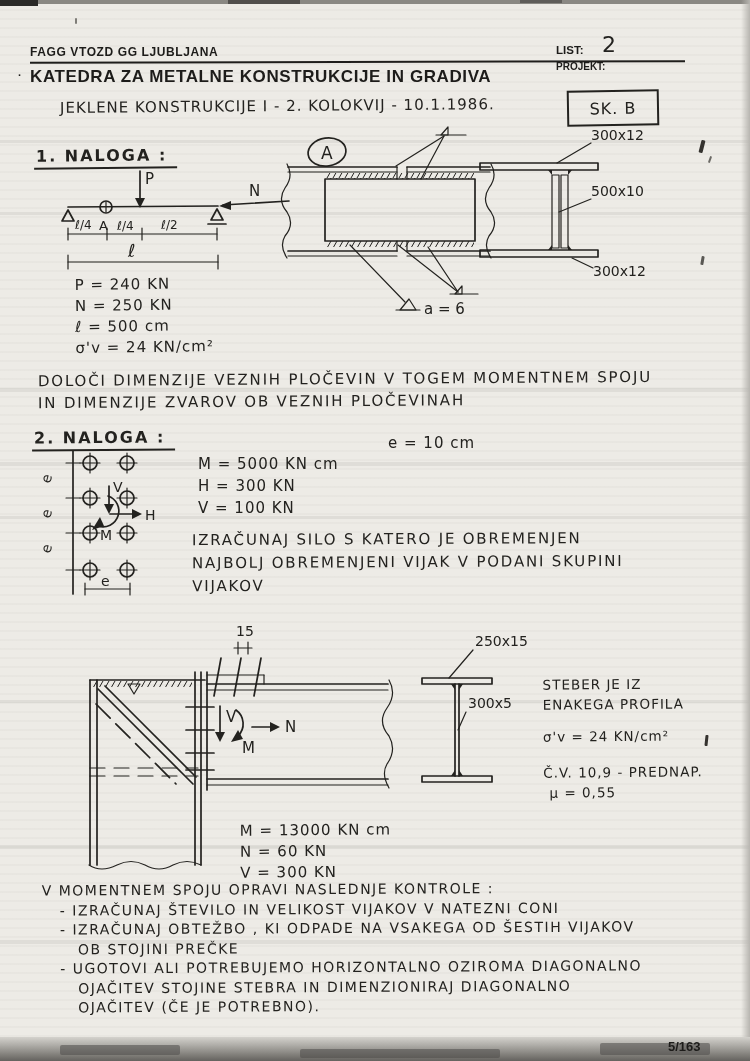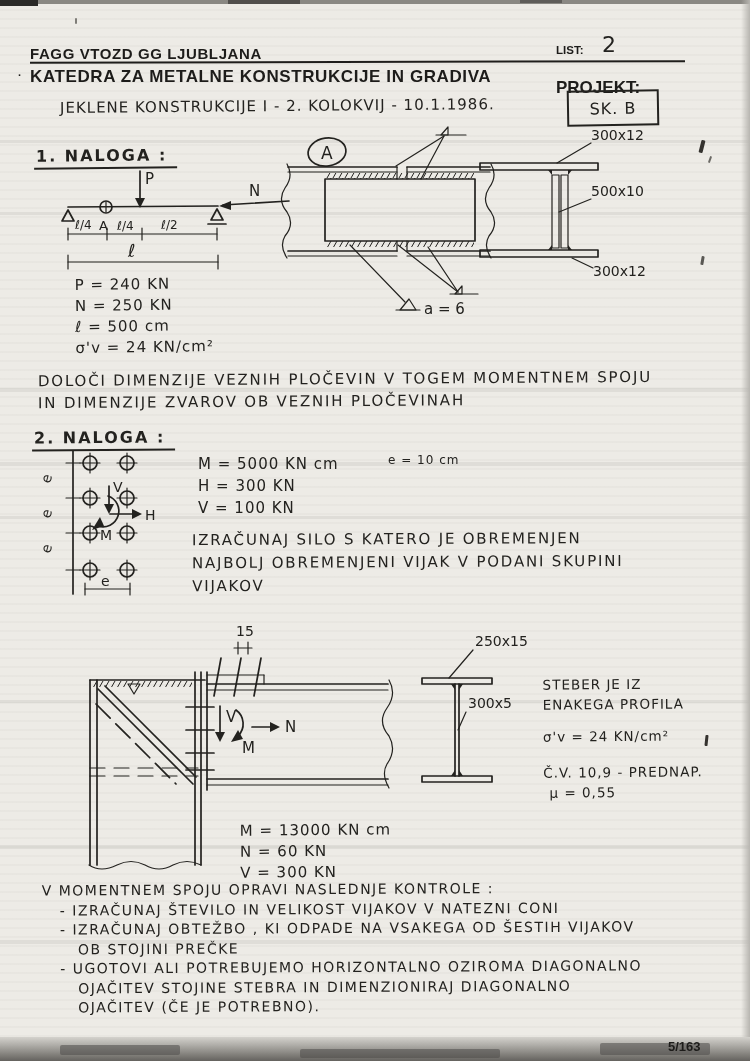--- a/index.html
+++ b/index.html
@@ -72,27 +72,27 @@
     <div class="blob" style="left:300px;top:12px;width:200px;height:9px"></div>
     <div class="blob" style="left:600px;top:6px;width:110px;height:12px"></div>
   </div>
 
   <div class="abs speck" style="left:700px;top:140px;width:4px;height:13px;transform:rotate(14deg)"></div>
   <div class="abs speck" style="left:709px;top:156px;width:2px;height:7px;transform:rotate(20deg);opacity:.7"></div>
   <div class="abs speck" style="left:701px;top:256px;width:3px;height:9px;transform:rotate(10deg);opacity:.8"></div>
   <div class="abs speck" style="left:75px;top:18px;width:2px;height:6px;opacity:.6"></div>
   <div class="abs speck" style="left:705px;top:735px;width:3px;height:11px;transform:rotate(6deg)"></div>
 
-  <div class="abs print" style="left:30px;top:45px;font-size:15px;letter-spacing:.6px">FAGG VTOZD GG LJUBLJANA</div>
+  <div class="abs print" style="left:30px;top:45px;font-size:12px;letter-spacing:.6px">FAGG VTOZD GG LJUBLJANA</div>
   <div class="abs rule" style="left:30px;top:61px;width:655px;height:2px;transform:rotate(-.15deg)"></div>
   <div class="abs print" style="left:18px;top:69px;font-size:11px">·</div>
   <div class="abs print" style="left:30px;top:67px;font-size:17px;letter-spacing:.6px">KATEDRA ZA METALNE KONSTRUKCIJE IN GRADIVA</div>
   <div class="abs print" style="left:556px;top:44px;font-size:11.5px">LIST:</div>
   <div class="abs hw" style="left:602px;top:32px;font-size:22px">2</div>
-  <div class="abs print" style="left:556px;top:78px;font-size:17px">PROJEKT:</div>
+  <div class="abs print" style="left:556px;top:61px;font-size:10px">PROJEKT:</div>
 
   <div class="abs hw" style="left:60px;top:97px;font-size:15px;letter-spacing:1px;transform:rotate(-.5deg)">JEKLENE KONSTRUKCIJE I - 2. KOLOKVIJ - 10.1.1986.</div>
   <div class="abs hw badge-box" style="left:567px;top:90px;width:88px;height:32px;font-size:16px;letter-spacing:1px;transform:rotate(-1deg)">
     <span>SK. B</span>
   </div>
 
   <div class="abs hw task-head" style="left:34px;top:146px;transform:rotate(-.6deg)">1. NALOGA :</div>
 
   <svg class="abs" style="left:25px;top:158px" width="270" height="115" viewBox="0 0 270 115">
     <g>
@@ -297,21 +297,21 @@
     </g>
     <g>
       <line class="ln thin" x1="53" y1="143" x2="98" y2="143"></line>
       <line class="ln thin" x1="53" y1="137" x2="53" y2="149"></line>
       <line class="ln thin" x1="98" y1="137" x2="98" y2="149"></line>
       <text x="69" y="140" font-size="14">e</text>
     </g>
   </svg>
 
   <div class="abs hw" style="left:198px;top:455px;font-size:15px;letter-spacing:1px">M = 5000 KN cm</div>
-  <div class="abs hw" style="left:388px;top:453px;font-size:12px;letter-spacing:1px">e = 10 cm</div>
+  <div class="abs hw" style="left:388px;top:434px;font-size:15px;letter-spacing:1px">e = 10 cm</div>
   <div class="abs hw" style="left:198px;top:477px;font-size:15px;letter-spacing:1px">H = 300 KN</div>
   <div class="abs hw" style="left:198px;top:499px;font-size:15px;letter-spacing:1px">V = 100 KN</div>
 
   <div class="abs hw" style="left:192px;top:528px;font-size:15px;letter-spacing:1.8px;line-height:23px;transform:rotate(-.3deg)">
     <div>IZRAČUNAJ SILO S KATERO JE OBREMENJEN</div>
     <div>NAJBOLJ OBREMENJENI VIJAK V PODANI SKUPINI</div>
     <div>VIJAKOV</div>
   </div>
 
 

